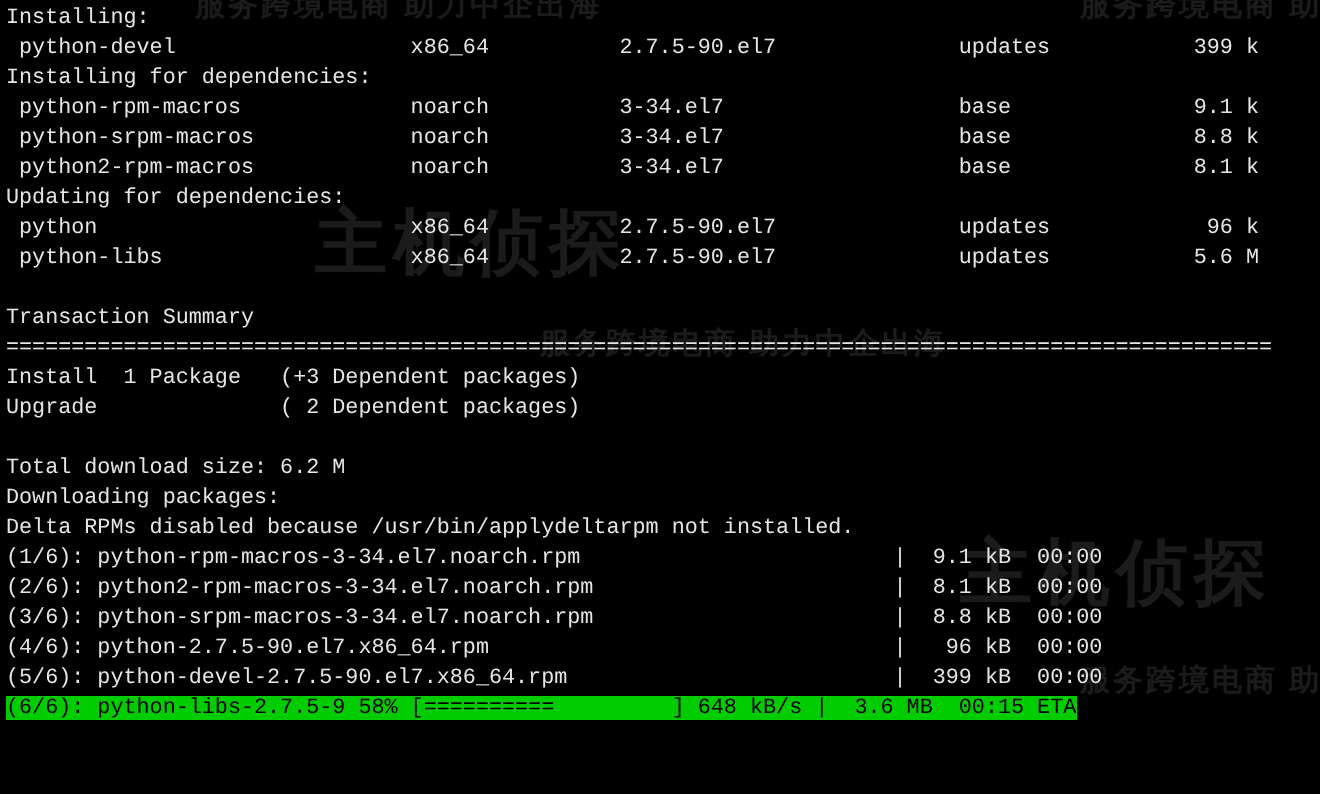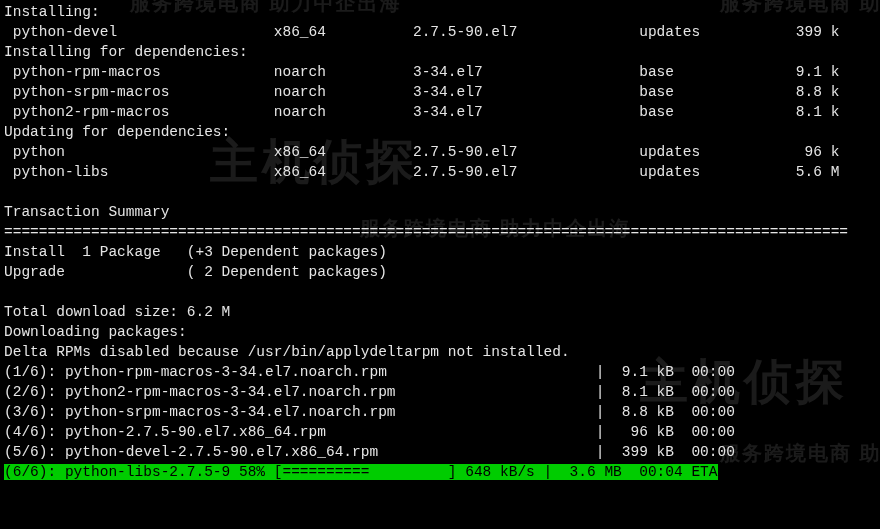--- a/index.html
+++ b/index.html
@@ -70,13 +70,13 @@
 Upgrade              ( 2 Dependent packages)
 
 Total download size: 6.2 M
 Downloading packages:
 Delta RPMs disabled because /usr/bin/applydeltarpm not installed.
 (1/6): python-rpm-macros-3-34.el7.noarch.rpm                        |  9.1 kB  00:00
 (2/6): python2-rpm-macros-3-34.el7.noarch.rpm                       |  8.1 kB  00:00
 (3/6): python-srpm-macros-3-34.el7.noarch.rpm                       |  8.8 kB  00:00
 (4/6): python-2.7.5-90.el7.x86_64.rpm                               |   96 kB  00:00
 (5/6): python-devel-2.7.5-90.el7.x86_64.rpm                         |  399 kB  00:00
-<span class="hl">(6/6): python-libs-2.7.5-9 58% [==========         ] 648 kB/s |  3.6 MB  00:04 ETA</span> </pre>
+<span class="hl">(6/6): python-libs-2.7.5-9 58% [==========         ] 648 kB/s |  3.6 MB  00:15 ETA</span> </pre>
 
 </body></html>

